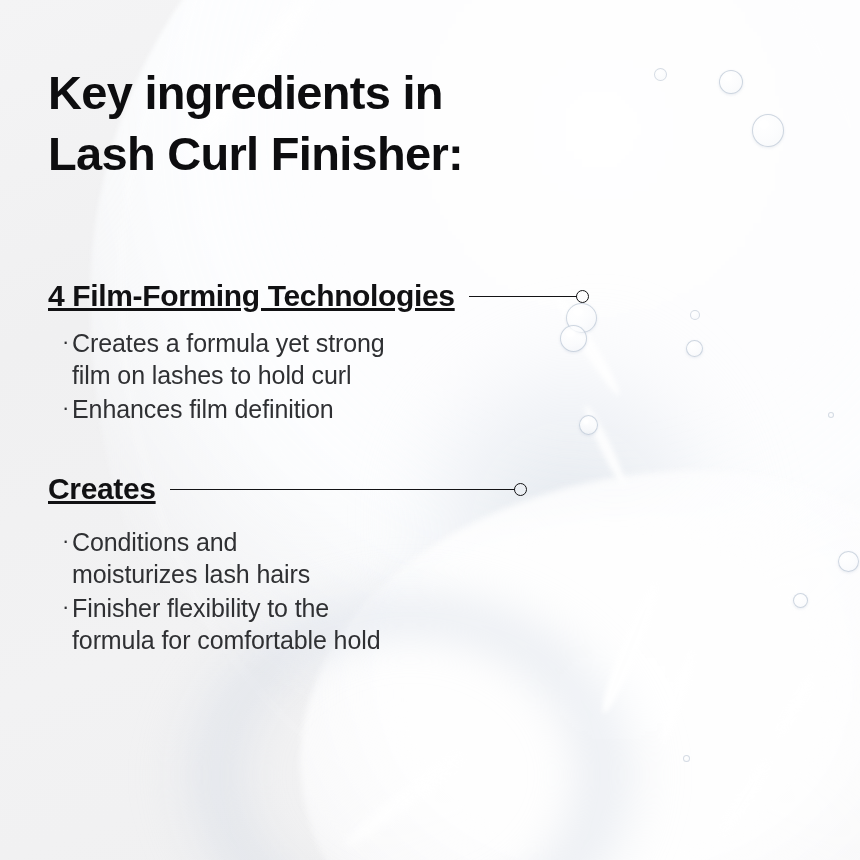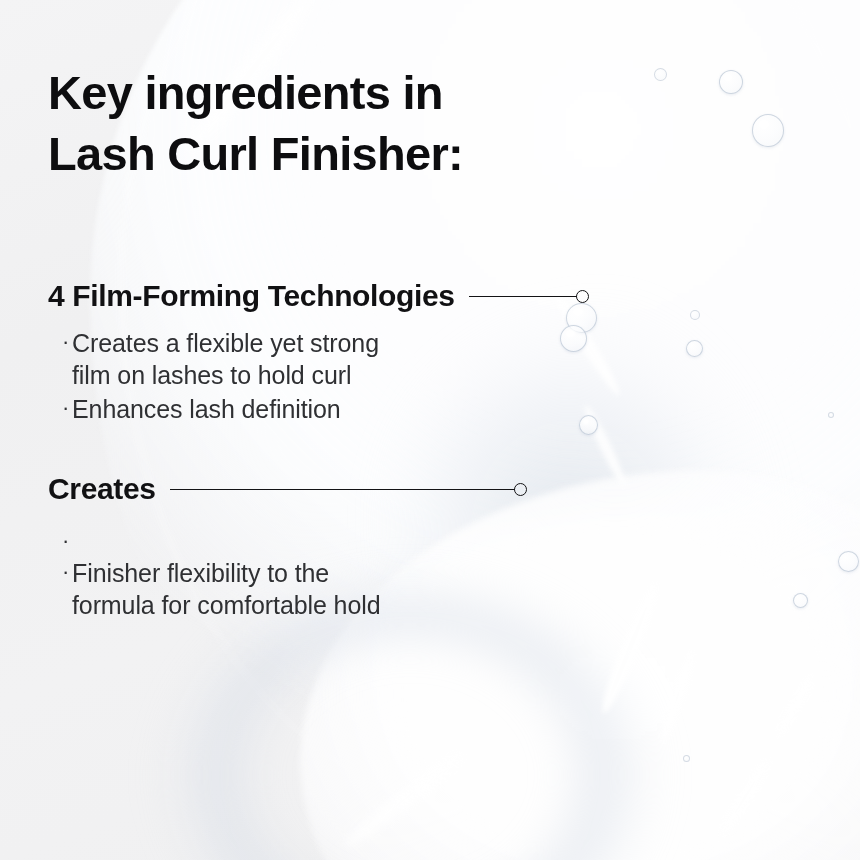--- a/index.html
+++ b/index.html
@@ -178,20 +178,21 @@
     align-items: center;
     height: 42px;
   }
 
   .sec-title {
     font-size: 30px;
     font-weight: 700;
     letter-spacing: -0.35px;
     color: #111113;
     white-space: nowrap;
+    text-decoration: underline;
   }
 
   .connector {
     display: flex;
     align-items: center;
     margin-left: 14px;
   }
   .connector .conn-line {
     height: 0;
     border-top: 1.7px solid #131315;
@@ -291,41 +292,43 @@
       <div class="sec-head-row">
         <div class="sec-title">4 Film-Forming Technologies</div>
         <div class="connector">
           <span class="conn-line"></span>
           <span class="conn-dot"></span>
         </div>
       </div>
       <ul class="bullets">
         <li>
           <span class="dot">·</span>
-          <span class="txt">Creates a flexible yet strong
+          <span class="txt">Creates a formula yet strong
 film on lashes to hold curl</span>
         </li>
         <li>
           <span class="dot">·</span>
-          <span class="txt">Enhances lash definition</span>
+          <span class="txt">Enhances film definition</span>
         </li>
       </ul>
     </div>
 
     <div class="section sec-2">
       <div class="sec-head-row">
         <div class="sec-title">Creates</div>
         <div class="connector">
           <span class="conn-line"></span>
           <span class="conn-dot"></span>
         </div>
       </div>
       <ul class="bullets">
         <li>
           <span class="dot">·</span>
+          <span class="txt">Conditions and
+moisturizes lash hairs</span>
         </li>
         <li>
           <span class="dot">·</span>
           <span class="txt">Finisher flexibility to the
 formula for comfortable hold</span>
         </li>
       </ul>
     </div>
 
   </div>

